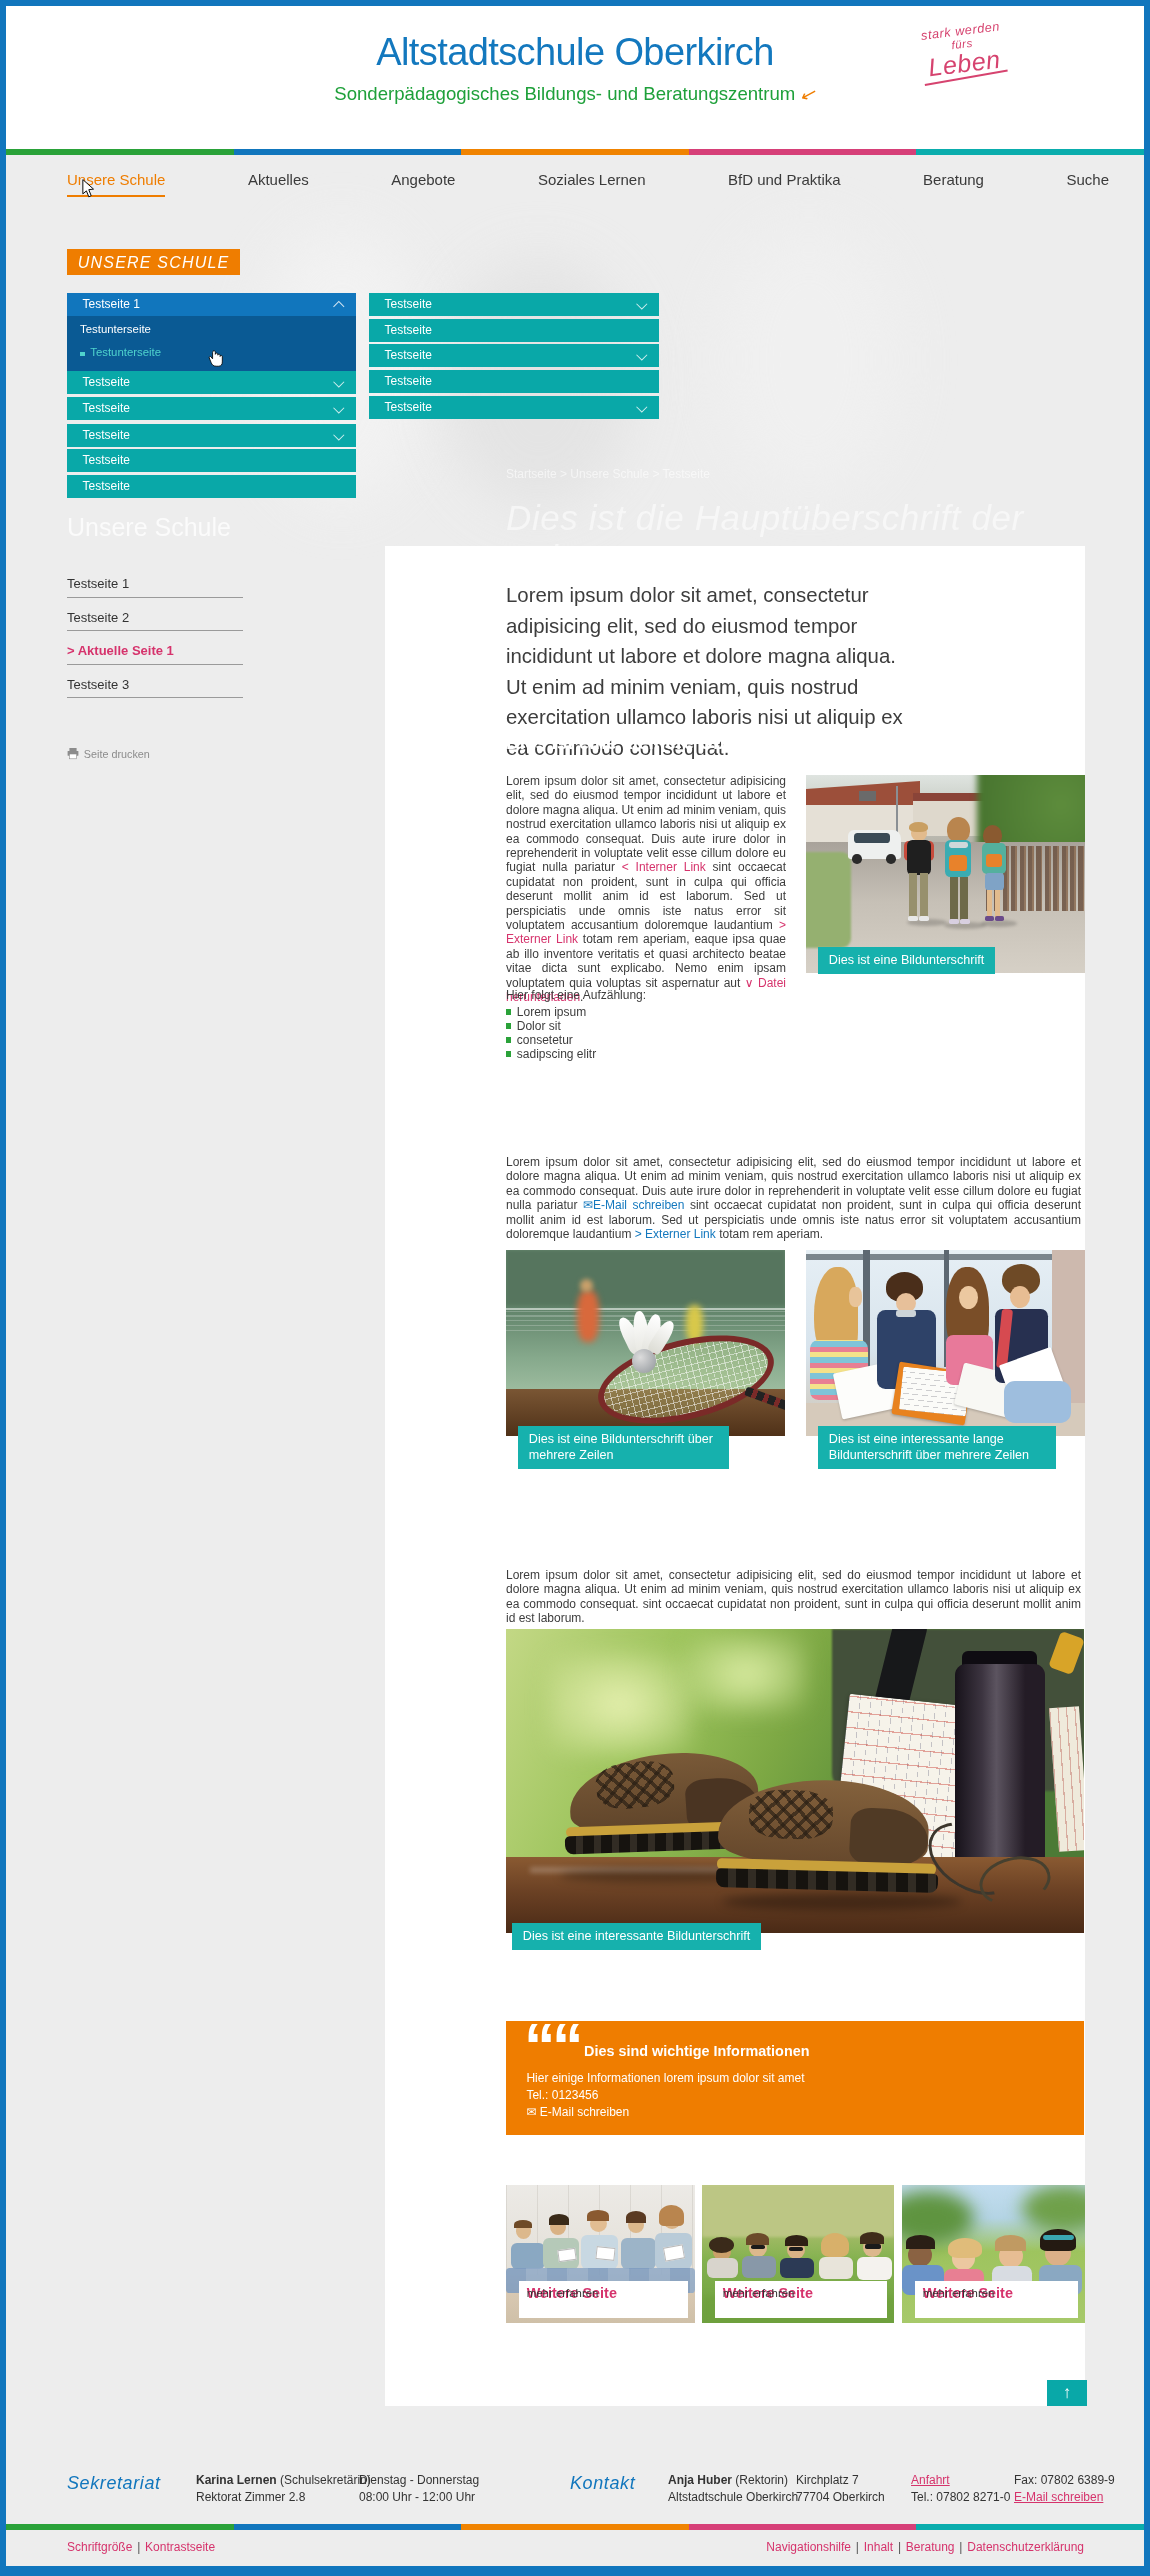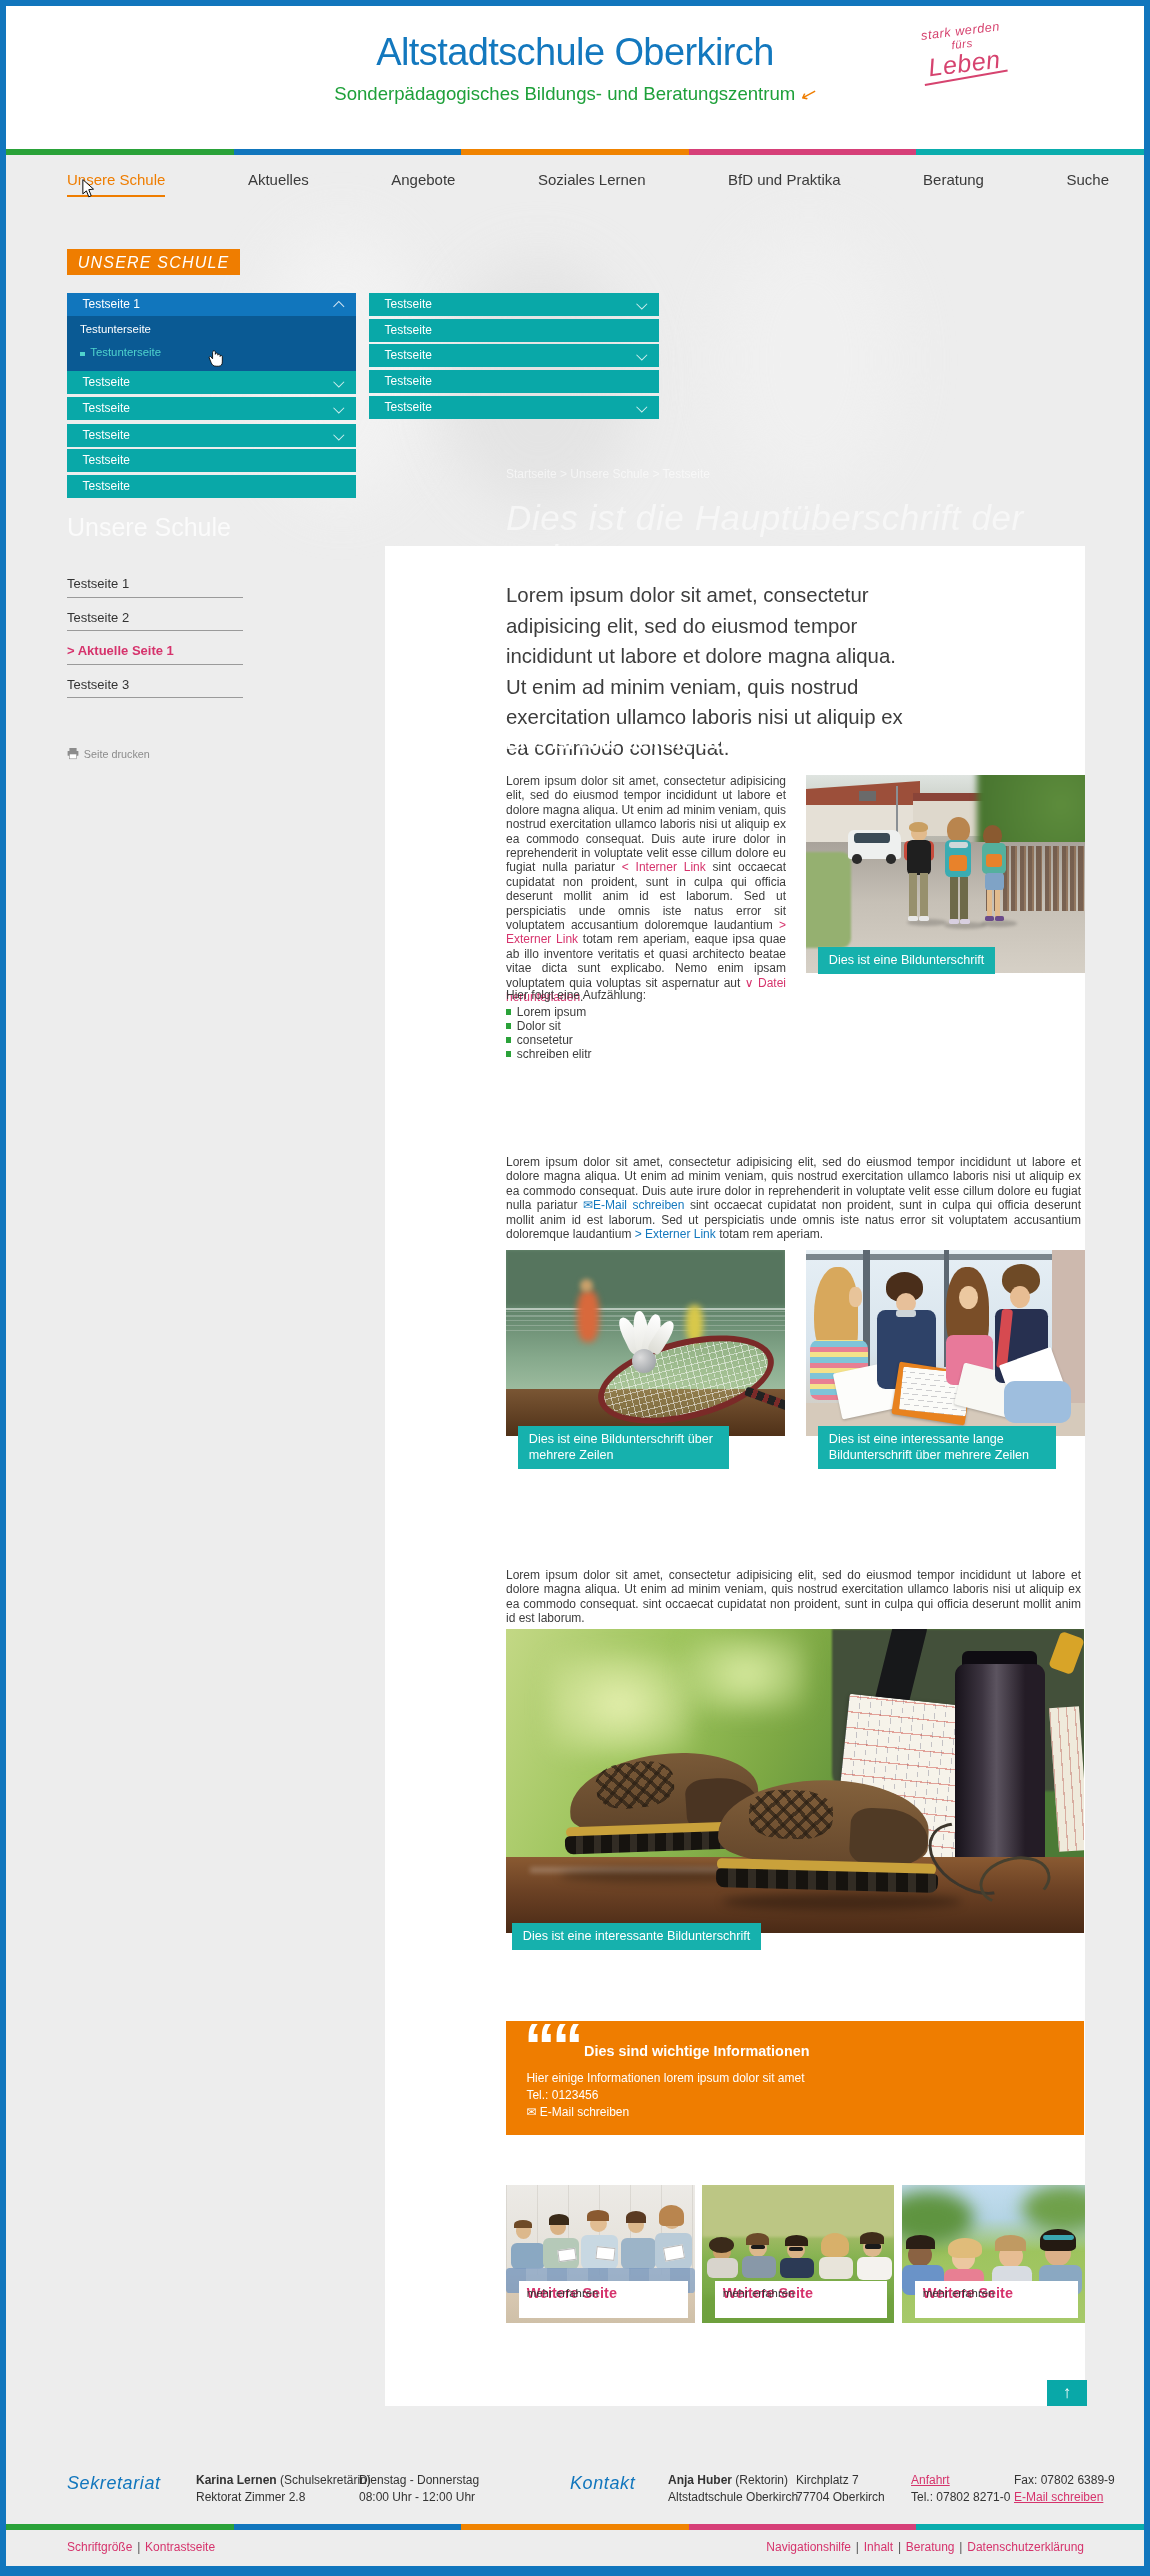--- a/index.html
+++ b/index.html
@@ -281,21 +281,21 @@
   <div class="abs li-row" style="left:506px;top:1019px">
       <span class="li-sq"></span>
       <span data-bind="content.list.items.1">Dolor sit</span>
     </div>
   <div class="abs li-row" style="left:506px;top:1033px">
       <span class="li-sq"></span>
       <span data-bind="content.list.items.2">consetetur</span>
     </div>
   <div class="abs li-row" style="left:506px;top:1047px">
       <span class="li-sq"></span>
-      <span data-bind="content.list.items.3">schreiben elitr</span>
+      <span data-bind="content.list.items.3">sadipscing elitr</span>
     </div>
 
   <div class="abs h2" style="left:506px;top:1117px" data-bind="content.sec2.heading">Dies ist eine kleinere Überschrift</div>
   <div class="abs para" style="left:506px;top:1155px;width:575px">
     <span data-bind="content.sec2.a">Lorem ipsum dolor sit amet, consectetur adipisicing elit, sed do eiusmod tempor incididunt ut labore et dolore magna aliqua. Ut enim ad minim veniam, quis nostrud exercitation ullamco laboris nisi ut aliquip ex ea commodo consequat. Duis aute irure dolor in reprehenderit in voluptate velit esse cillum dolore eu fugiat nulla pariatur  </span><span class="link-blue"><span data-bind="icons.envelope">✉</span><span data-bind="content.sec2.mail_link">E-Mail schreiben</span></span><span data-bind="content.sec2.b"> sint occaecat cupidatat non proident, sunt in culpa qui officia deserunt mollit anim id est laborum. Sed ut perspiciatis unde omnis iste natus error sit voluptatem accusantium doloremque laudantium </span><span class="link-blue" data-bind="content.sec2.link_external">&gt; Externer Link</span><span data-bind="content.sec2.c"> totam rem aperiam.</span>
   </div>
 
   <div class="abs photo" style="left:506px;top:1250px;width:279px;height:186px">
     <div style="left:0;top:0;width:279px;height:186px;background:linear-gradient(180deg,#6b8a73 0%,#5f8168 30%,#86a98c 58%,#9cbb9e 75%)"></div>
     <div style="left:0;top:0;width:279px;height:55px;background:#56755e;filter:blur(1.8px)"></div>

